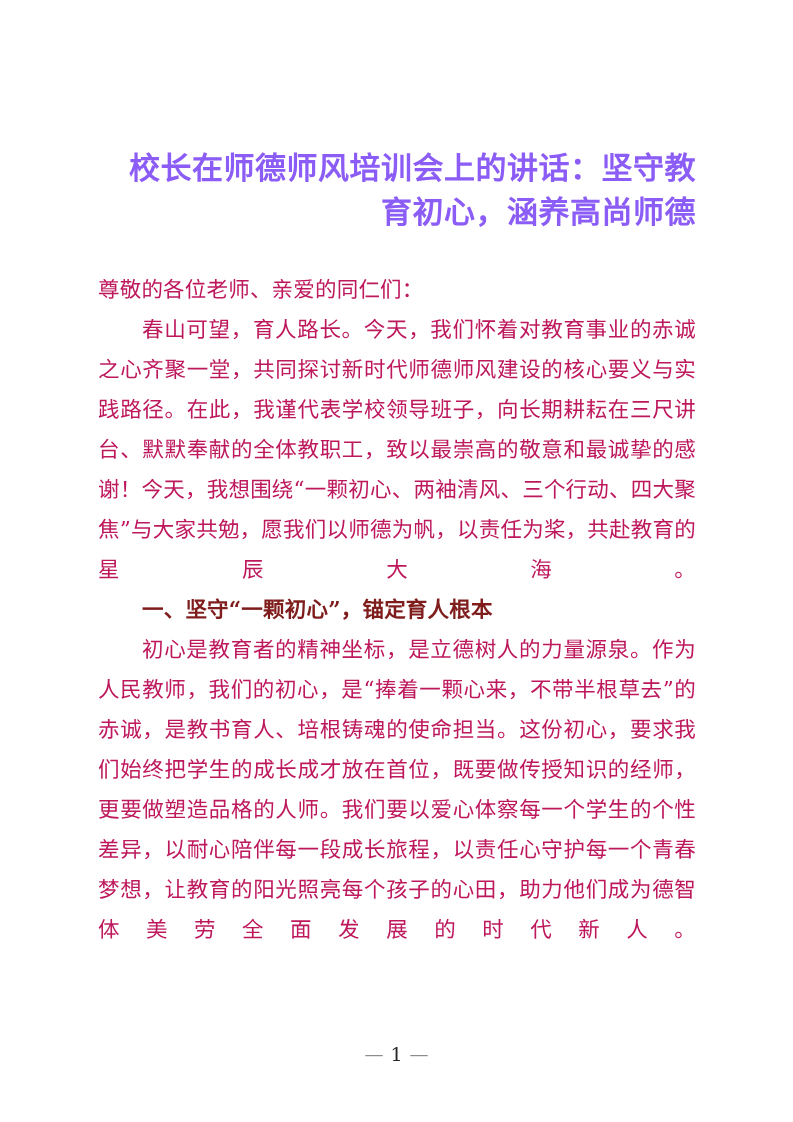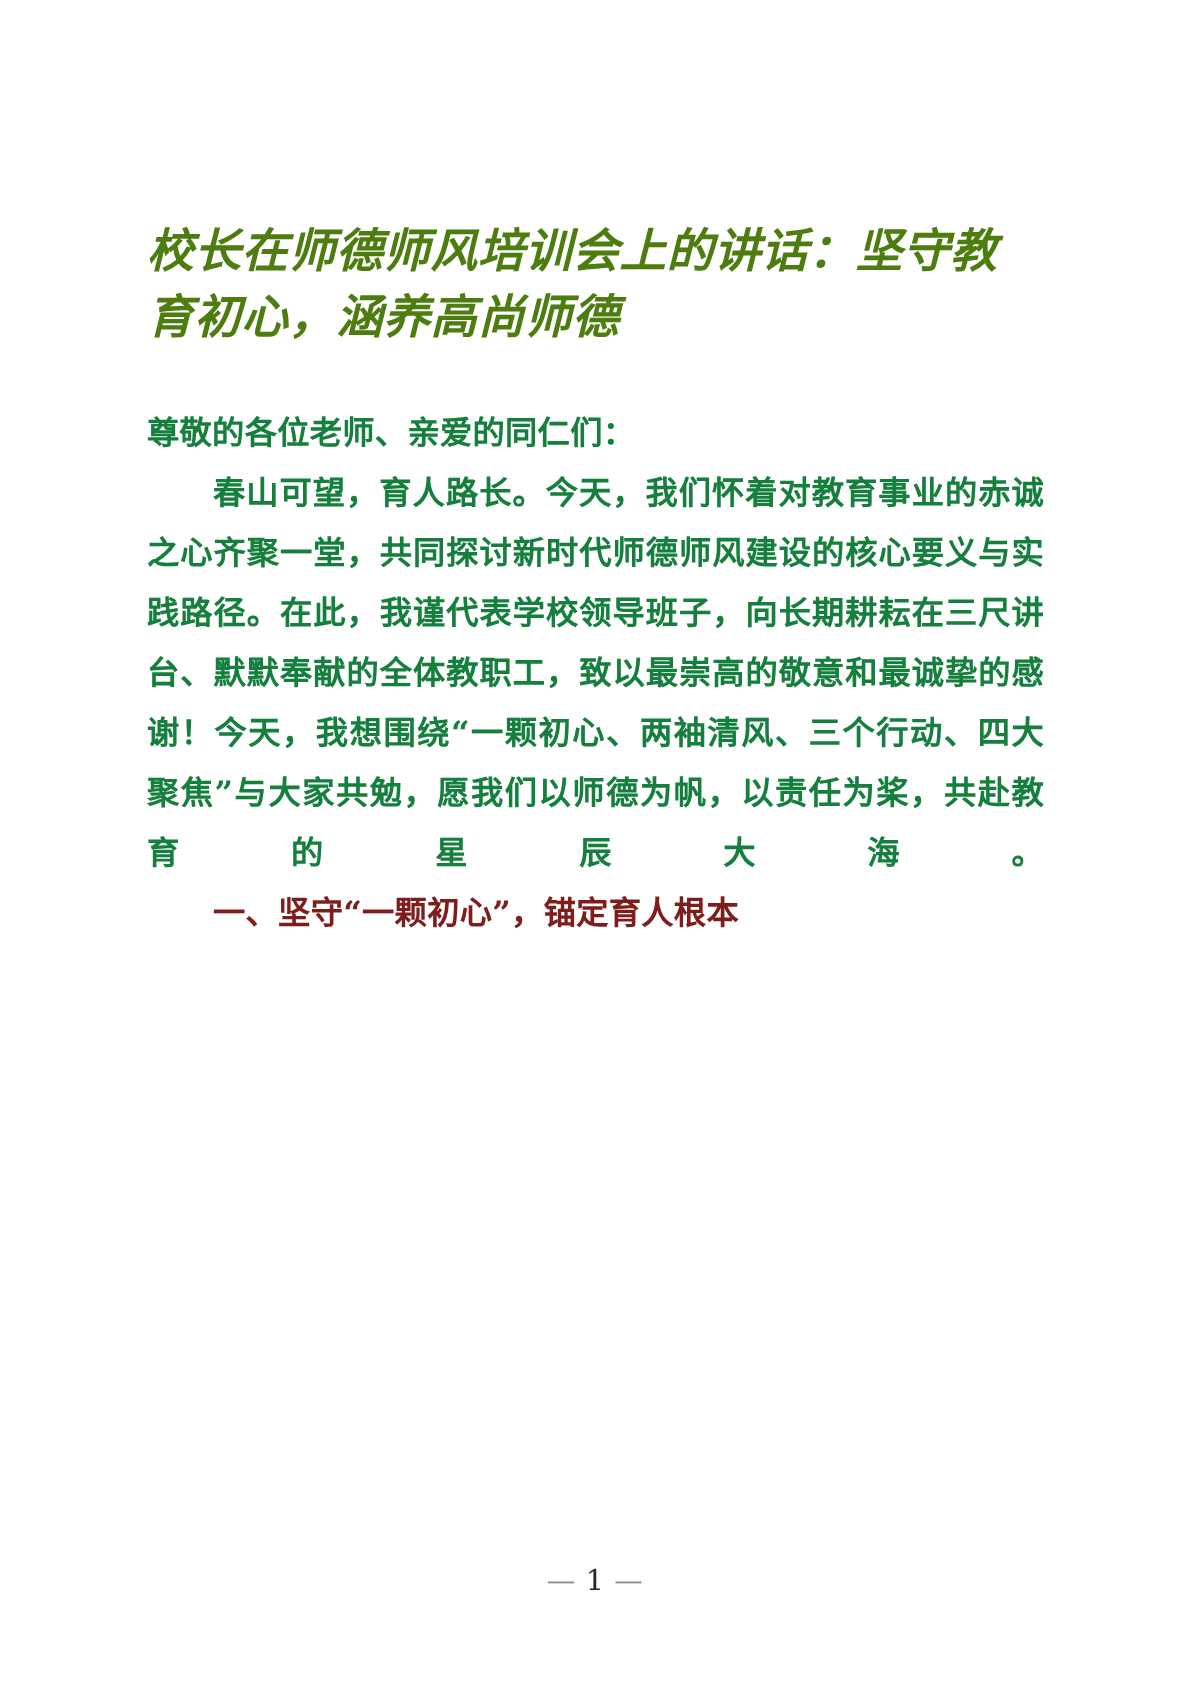--- a/index.html
+++ b/index.html
@@ -35,43 +35,41 @@
 
   
   .doc-title {
     margin: 0;
     padding: 0;
     font-family: "DejaVu Sans", "Liberation Sans", sans-serif;
     font-weight: 700;
     font-size: 31px;
     line-height: 44px;
     letter-spacing: 0.5px;
-    text-align: left;
-    color: #4d7c0f;
+    text-align: right;
+    color: #8b5cf6;
     padding-top: 146px;
-    font-style: italic;
   }
 
   
   .body-block {
     margin-top: 36px;
   }
 
   p.para {
     margin: 0;
     padding: 0;
     font-family: "DejaVu Serif", "Liberation Serif", serif;
     font-size: 21.5px;
     line-height: 40px;
     text-align: justify;
     text-justify: inter-character;
     text-align-last: left;
-    color: #15803d;
+    color: #be185d;
     letter-spacing: 0.2px;
-    font-weight: bold;
   }
 
   p.indent {
     text-indent: 44px;
   }
 
   p.heading {
     font-weight: 700;
     color: #7f1d1d;
     text-align-last: left;
@@ -109,20 +107,21 @@
 
     <div class="body-block">
 
       <p class="para">尊敬的各位老师、亲爱的同仁们：</p>
 
 
       <p class="para indent tail-justify">春山可望，育人路长。今天，我们怀着对教育事业的赤诚之心齐聚一堂，共同探讨新时代师德师风建设的核心要义与实践路径。在此，我谨代表学校领导班子，向长期耕耘在三尺讲台、默默奉献的全体教职工，致以最崇高的敬意和最诚挚的感谢！今天，我想围绕“一颗初心、两袖清风、三个行动、四大聚焦”与大家共勉，愿我们以师德为帆，以责任为桨，共赴教育的星辰大海。</p>
 
       <p class="para indent heading">一、坚守“一颗初心”，锚定育人根本</p>
 
+      <p class="para indent tail-justify">初心是教育者的精神坐标，是立德树人的力量源泉。作为人民教师，我们的初心，是“捧着一颗心来，不带半根草去”的赤诚，是教书育人、培根铸魂的使命担当。这份初心，要求我们始终把学生的成长成才放在首位，既要做传授知识的经师，更要做塑造品格的人师。我们要以爱心体察每一个学生的个性差异，以耐心陪伴每一段成长旅程，以责任心守护每一个青春梦想，让教育的阳光照亮每个孩子的心田，助力他们成为德智体美劳全面发展的时代新人。</p>
 
 
 
     </div>
   </div>
 
   <div class="page-footer">
     <span class="dash">—</span><span>1</span><span class="dash">—</span>
   </div>
 

